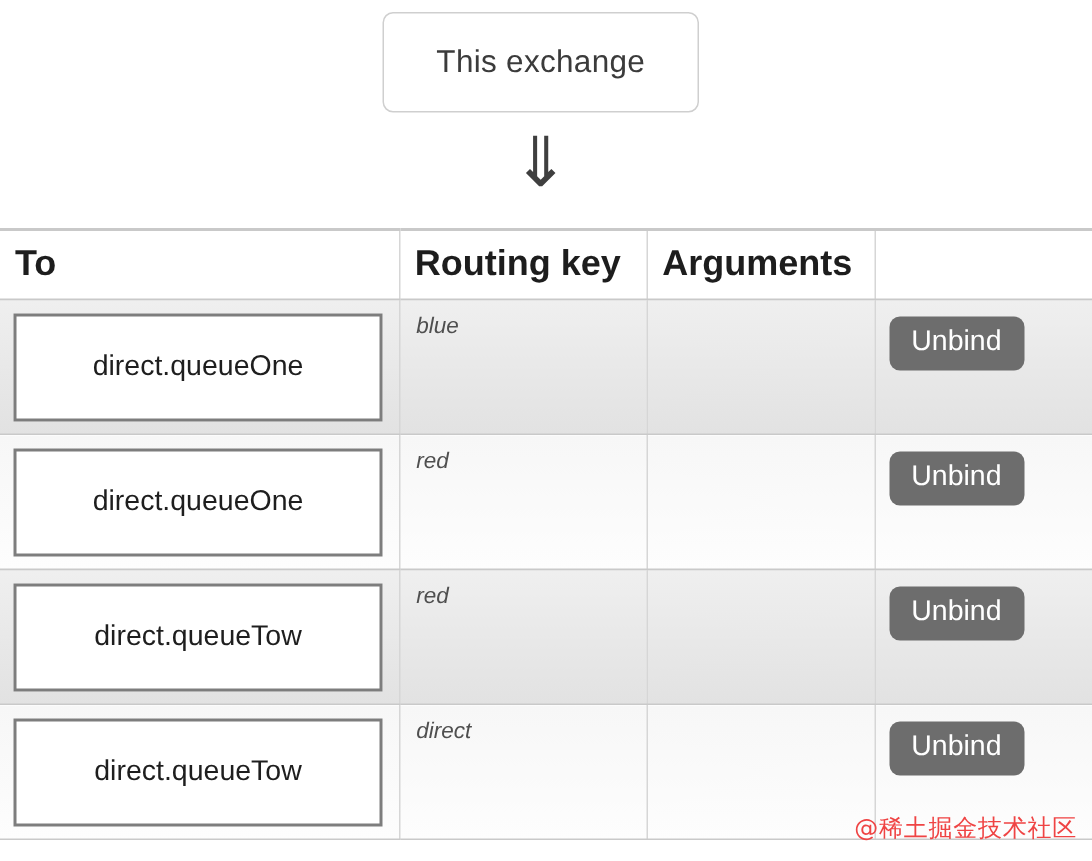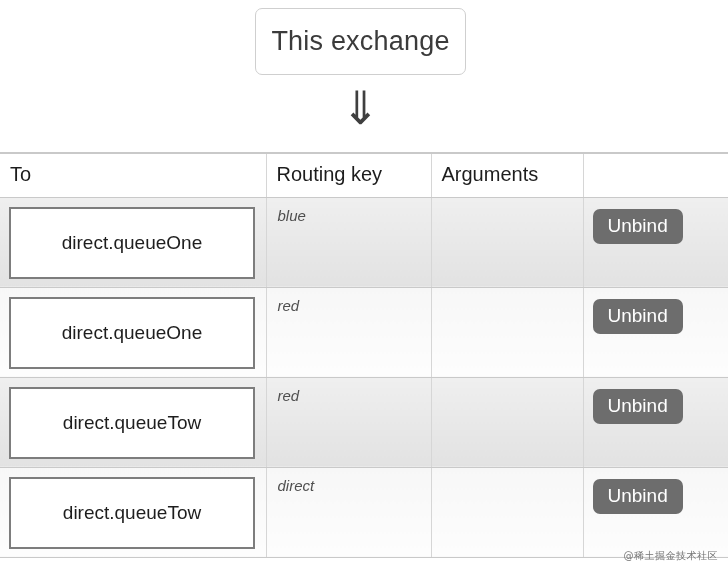--- a/index.html
+++ b/index.html
@@ -28,21 +28,21 @@
     top: 8px;
     width: 211px;
     height: 67px;
     box-sizing: border-box;
     border: 1px solid #cfcfcf;
     border-radius: 7px;
     background: #ffffff;
     display: flex;
     align-items: center;
     justify-content: center;
-    font-size: 27px;
+    font-size: 21px;
     color: #3b3b3b;
     letter-spacing: 0.2px;
   }
   .arrow-down {
     position: absolute;
     left: 255px;
     top: 82px;
     width: 211px;
     text-align: center;
     font-size: 46px;
@@ -58,22 +58,22 @@
     table-layout: fixed;
     font-size: 19px;
   }
   .bindings-table col.c-to       { width: 266px; }
   .bindings-table col.c-rk       { width: 165px; }
   .bindings-table col.c-args     { width: 152px; }
   .bindings-table col.c-act      { width: 145px; }
 
   .bindings-table th {
     text-align: left;
-    font-weight: normal;
-    font-size: 20px;
+    font-weight: bold;
+    font-size: 24px;
     color: #1d1d1d;
     padding: 8px 10px 9px 10px;
     background: #ffffff;
     border-top: 2px solid #c9c9c9;
     border-bottom: 1px solid #c9c9c9;
     border-right: 1px solid #d6d6d6;
     vertical-align: middle;
     height: 44px;
     box-sizing: border-box;
   }
@@ -130,22 +130,22 @@
     margin: 11px 14px 0 9px;
     font-family: "Liberation Sans", sans-serif;
     line-height: 1.1;
     cursor: pointer;
   }
 
   .watermark {
     position: absolute;
     right: 10px;
     bottom: 11px;
-    font-size: 10px;
-    color: #737373;
+    font-size: 16px;
+    color: #ef4444;
     font-family: "DejaVu Sans", sans-serif;
     letter-spacing: 0.5px;
     pointer-events: none;
   }
 </style>
 </head>
 <body>
 
 <div class="diagram-top">
   <div class="exchange-node">

